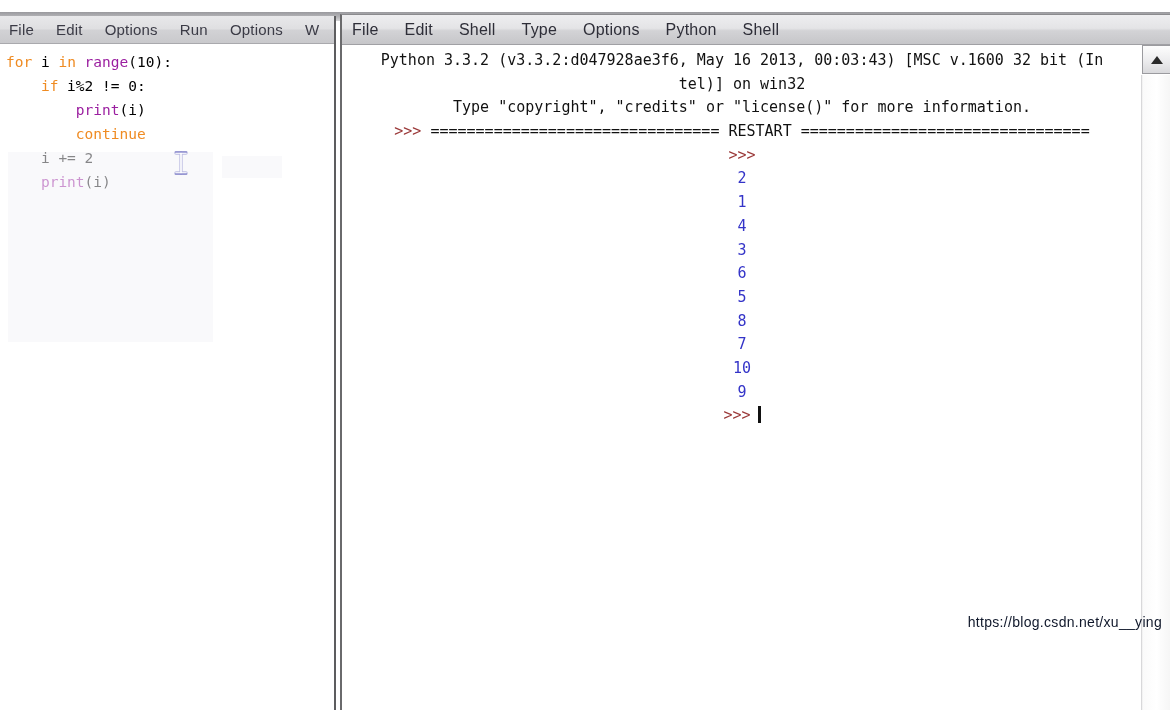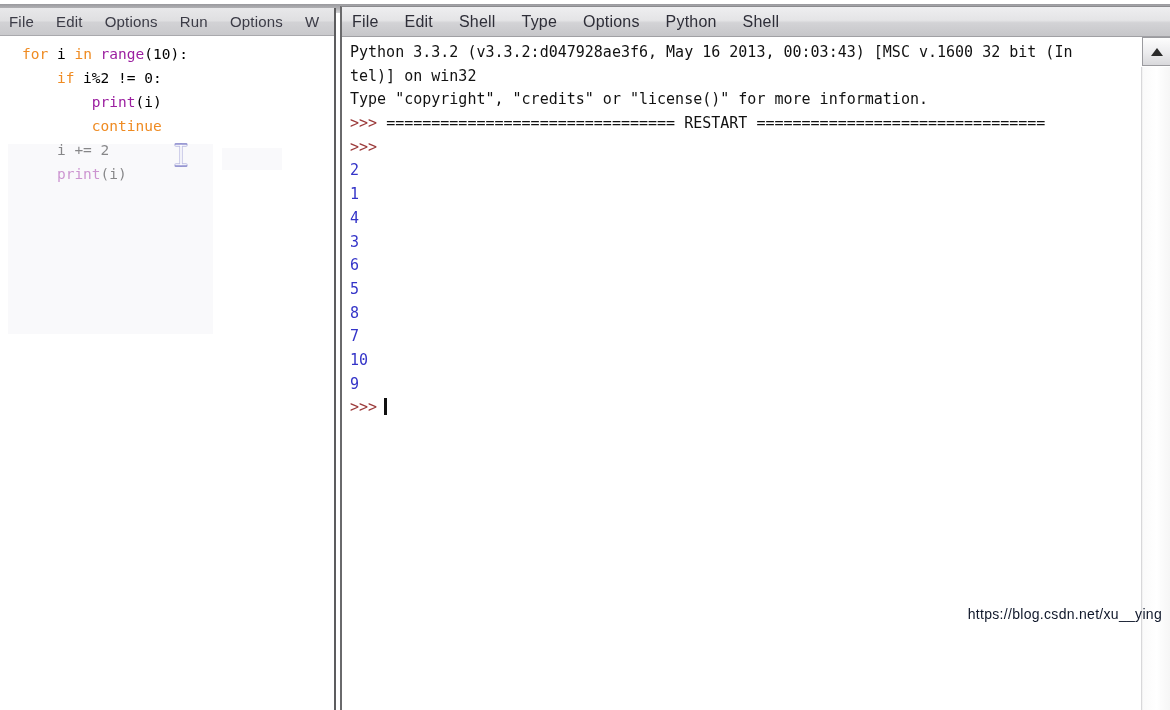--- a/index.html
+++ b/index.html
@@ -11,21 +11,21 @@
     width: 1170px;
     height: 710px;
     position: relative;
     overflow: hidden;
     font-family: "Liberation Sans", sans-serif;
   }
 
   
   #desktop {
     position: absolute;
-    left: 0; top: 4px;
+    left: 0; top: 12px;
     width: 1170px; height: 622px;
     background: #ffffff;
   }
   .top-band {
     position: absolute;
     left: 0; top: 0;
     width: 1170px; height: 9px;
     background: linear-gradient(to bottom, #9a9a9e 0%, #b5b5b8 55%, #d6d6d8 100%);
   }
 
@@ -61,21 +61,21 @@
   }
   #editor-body {
     position: absolute;
     left: 0; top: 28px;
     width: 336px;
     bottom: 0;
     background: #ffffff;
     overflow: hidden;
   }
   .code-area {
-    padding: 6px 0 0 22px;
+    padding: 6px 0 0 6px;
     font-family: "DejaVu Sans Mono", "Liberation Mono", monospace;
     font-size: 14.5px;
     line-height: 24px;
     white-space: pre;
   }
   .tok-kw   { color: #ef8b22; }
   .tok-bi   { color: #9b1fa0; }
   .tok-def  { color: #000000; }
 
   
@@ -139,21 +139,21 @@
     position: absolute;
     left: 8px;
     top: 4px;
     right: 36px;
     font-family: "DejaVu Sans Mono", "Liberation Mono", monospace;
     font-size: 15px;
     line-height: 23.7px;
     white-space: pre;
     color: #000000;
   }
-  .sh-line { height: 23.7px; }
+  .sh-line { height: 23.7px; text-align: center; }
   .sh-prompt { color: #9c3b3b; }
   .sh-out    { color: #3434c8; }
   .sh-plain  { color: #111111; }
   .sh-caret {
     display: inline-block;
     width: 3px;
     height: 17px;
     background: #111111;
     vertical-align: -3px;
     margin-left: 7px;

